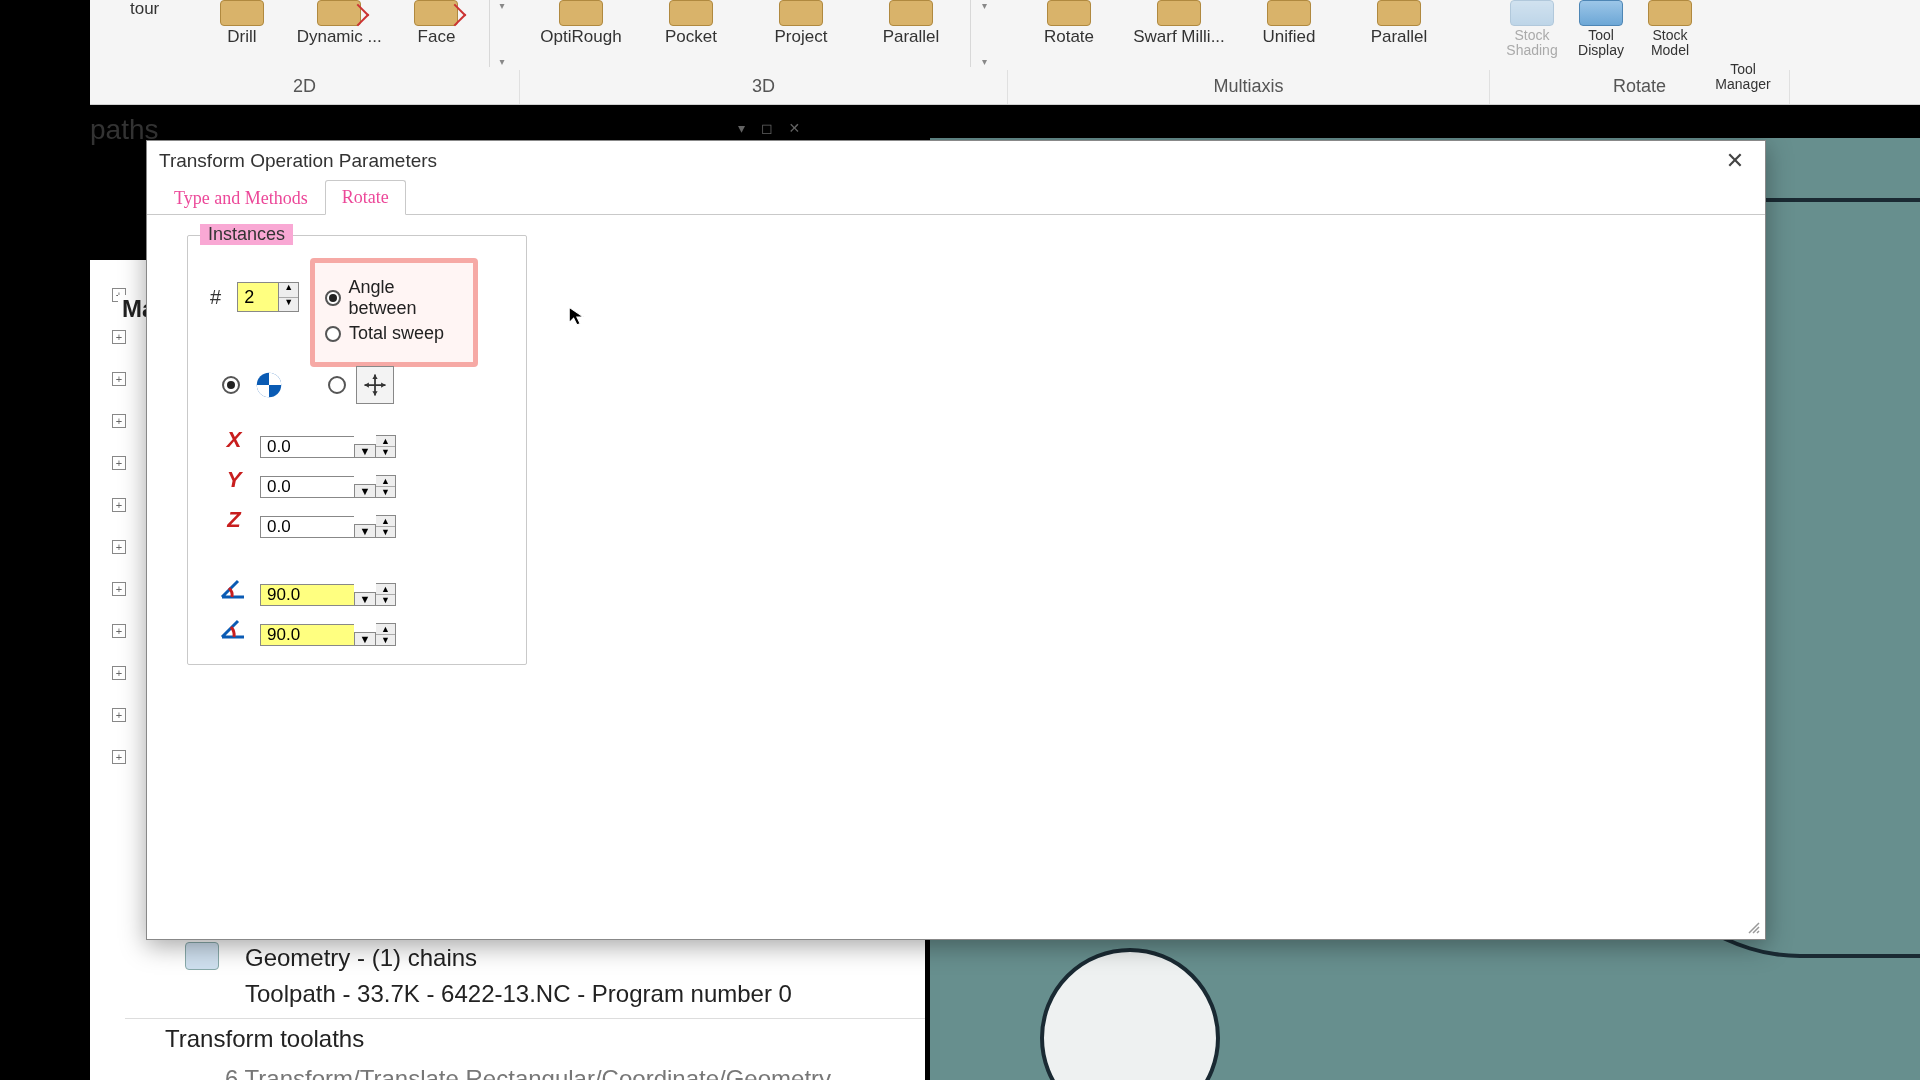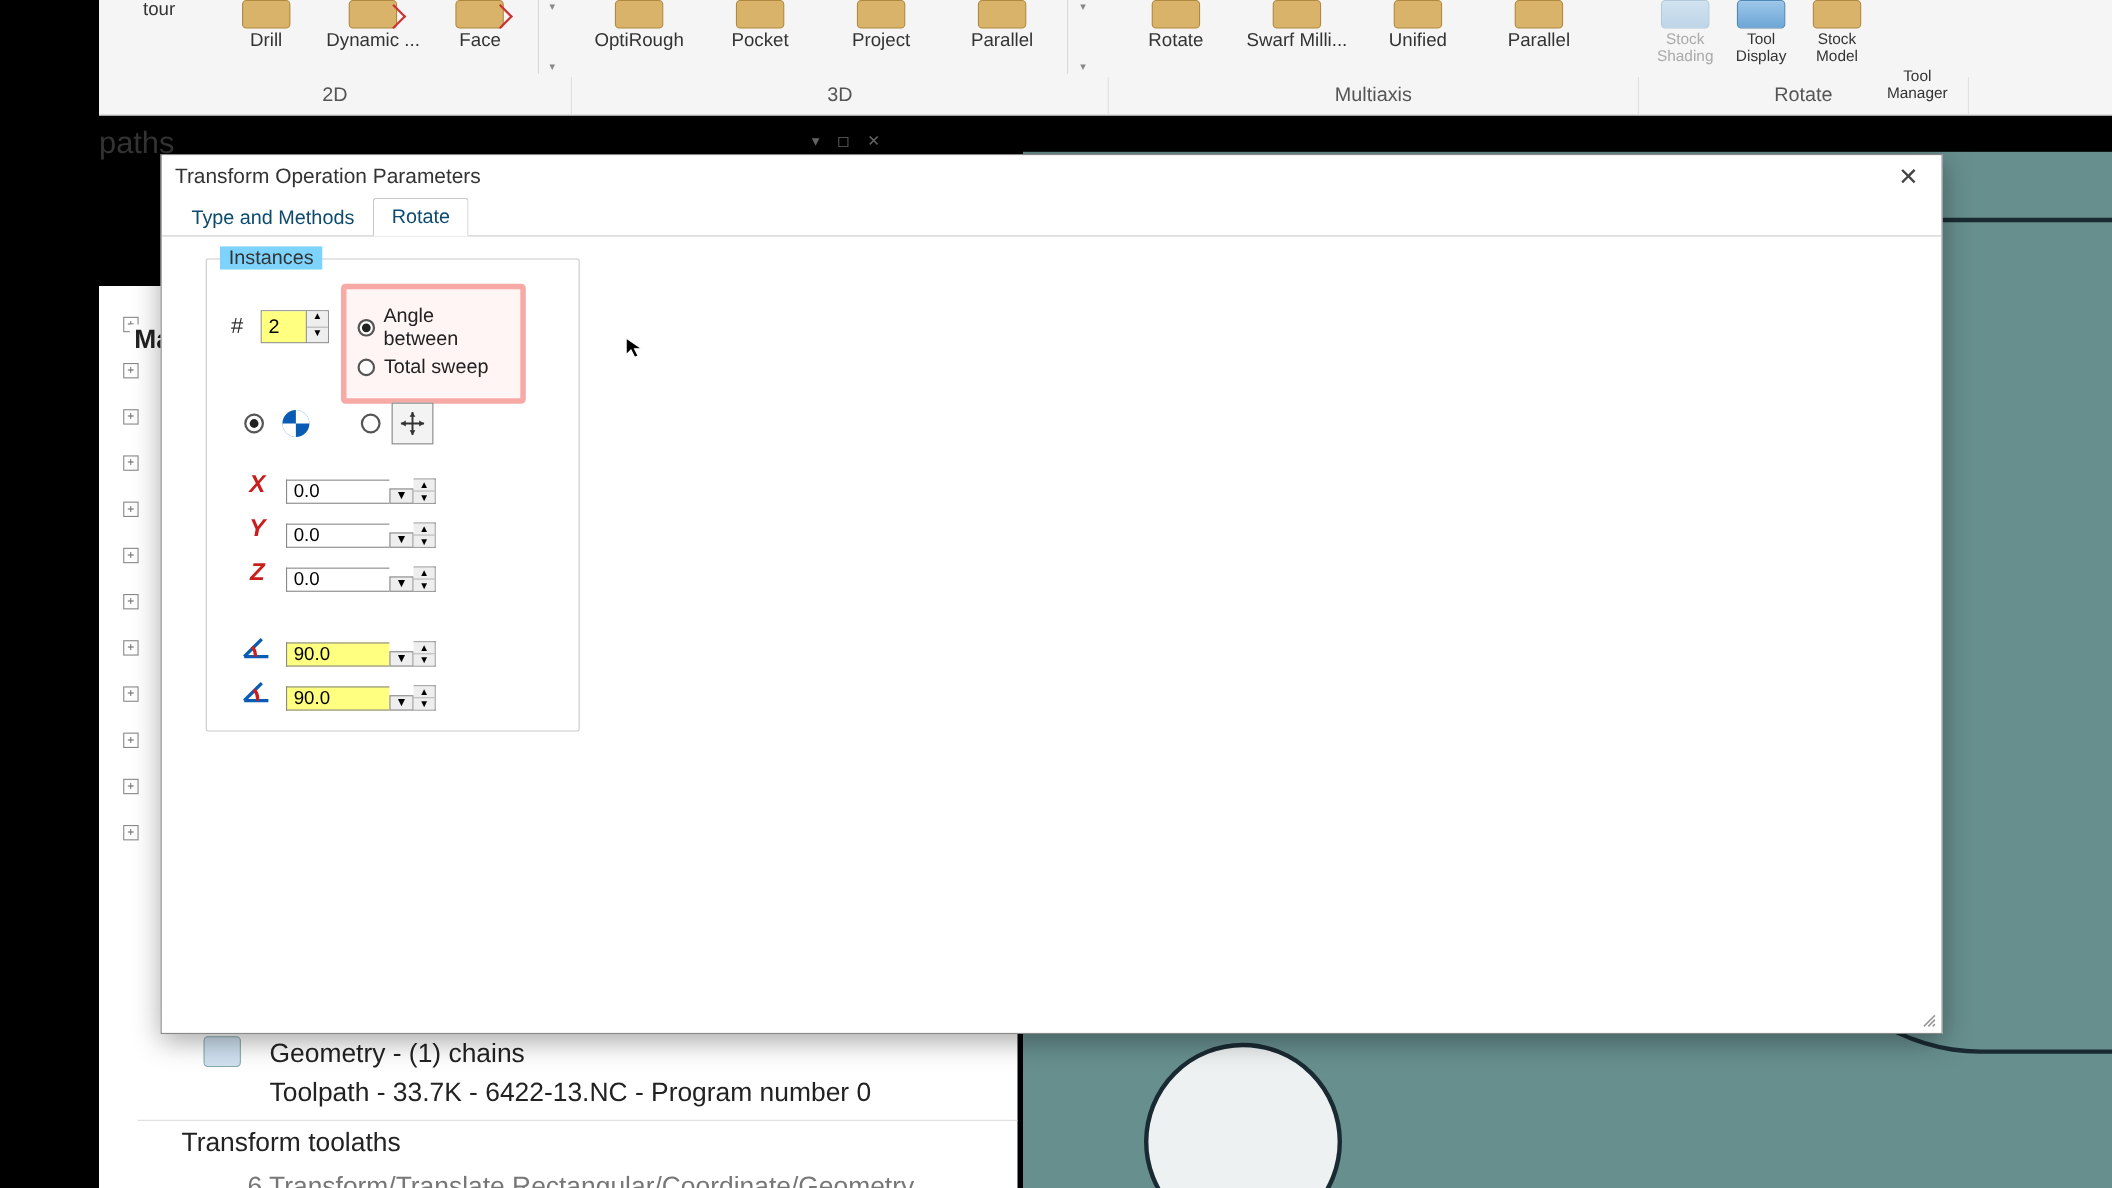--- a/index.html
+++ b/index.html
@@ -38,26 +38,26 @@
   .treearea .row2 { padding-left:120px; }
   .treearea .row3 { padding:6px 0 0 40px; font-weight:400; border-top:1px solid #ddd; margin-top:6px;}
   .tree-gutter { position:absolute; left:90px; top:260px; width:58px; height:820px; background:#fff; }
   .tree-gutter .gnode { width:14px; height:14px; border:1px solid #888; margin:28px auto; font-size:11px; line-height:12px; text-align:center; color:#666;}
 
   
   .dialog { position:absolute; left:146px; top:140px; width:1620px; height:800px; background:#fff; border:1px solid #888; box-shadow:0 6px 24px rgba(0,0,0,.35); }
   .titlebar { height:40px; display:flex; align-items:center; padding:0 12px; font-size:19px; color:#333; }
   .titlebar .x { margin-left:auto; width:36px; height:30px; display:flex; align-items:center; justify-content:center; font-size:22px; color:#444; }
   .tabs { height:34px; border-bottom:1px solid #c9c9c9; display:flex; align-items:flex-end; padding-left:10px; gap:0; font-size:18px; }
-  .tab { padding:6px 16px 6px; color:#0c4a6e; border:1px solid transparent; border-bottom:none; position:relative; top:1px;}
+  .tab { padding:6px 16px 6px; color:#ec4899; border:1px solid transparent; border-bottom:none; position:relative; top:1px;font-family:Liberation Serif, serif;}
   .tab.active { background:#fff; border-color:#c9c9c9; border-bottom:1px solid #fff; border-radius:3px 3px 0 0; }
   .body { position:relative; padding:20px 22px; height:640px; }
 
   .fieldset { position:relative; border:1px solid #c9c9c9; border-radius:2px; padding:36px 18px 22px; }
-  .fieldset .legend { position:absolute; top:-12px; left:12px; background:#7dd3fc; padding:0 8px; font-size:18px; color:#333; }
+  .fieldset .legend { position:absolute; top:-12px; left:12px; background:#f9a8d4; padding:0 8px; font-size:18px; color:#333; }
 
   .fs-instances { width:340px; height:430px; position:absolute; left:40px; top:20px; }
   .fs-rotation { width:320px; height:88px; position:absolute; left:400px; top:20px; }
 
   .hash { font-size:20px; color:#333; margin-right:8px; }
   .spin { display:inline-flex; align-items:stretch; border:1px solid #888; height:30px; }
   .spin input { width:40px; border:none; padding:0 6px; font-size:18px; background:#ffff80; outline:none; }
   .spin .btns { width:20px; display:flex; flex-direction:column; border-left:1px solid #888;}
   .spin .btns span { flex:1; font-size:9px; text-align:center; line-height:1; background:#eee; border-bottom:1px solid #aaa;}
   .spin .btns span:last-child{border-bottom:none;}

